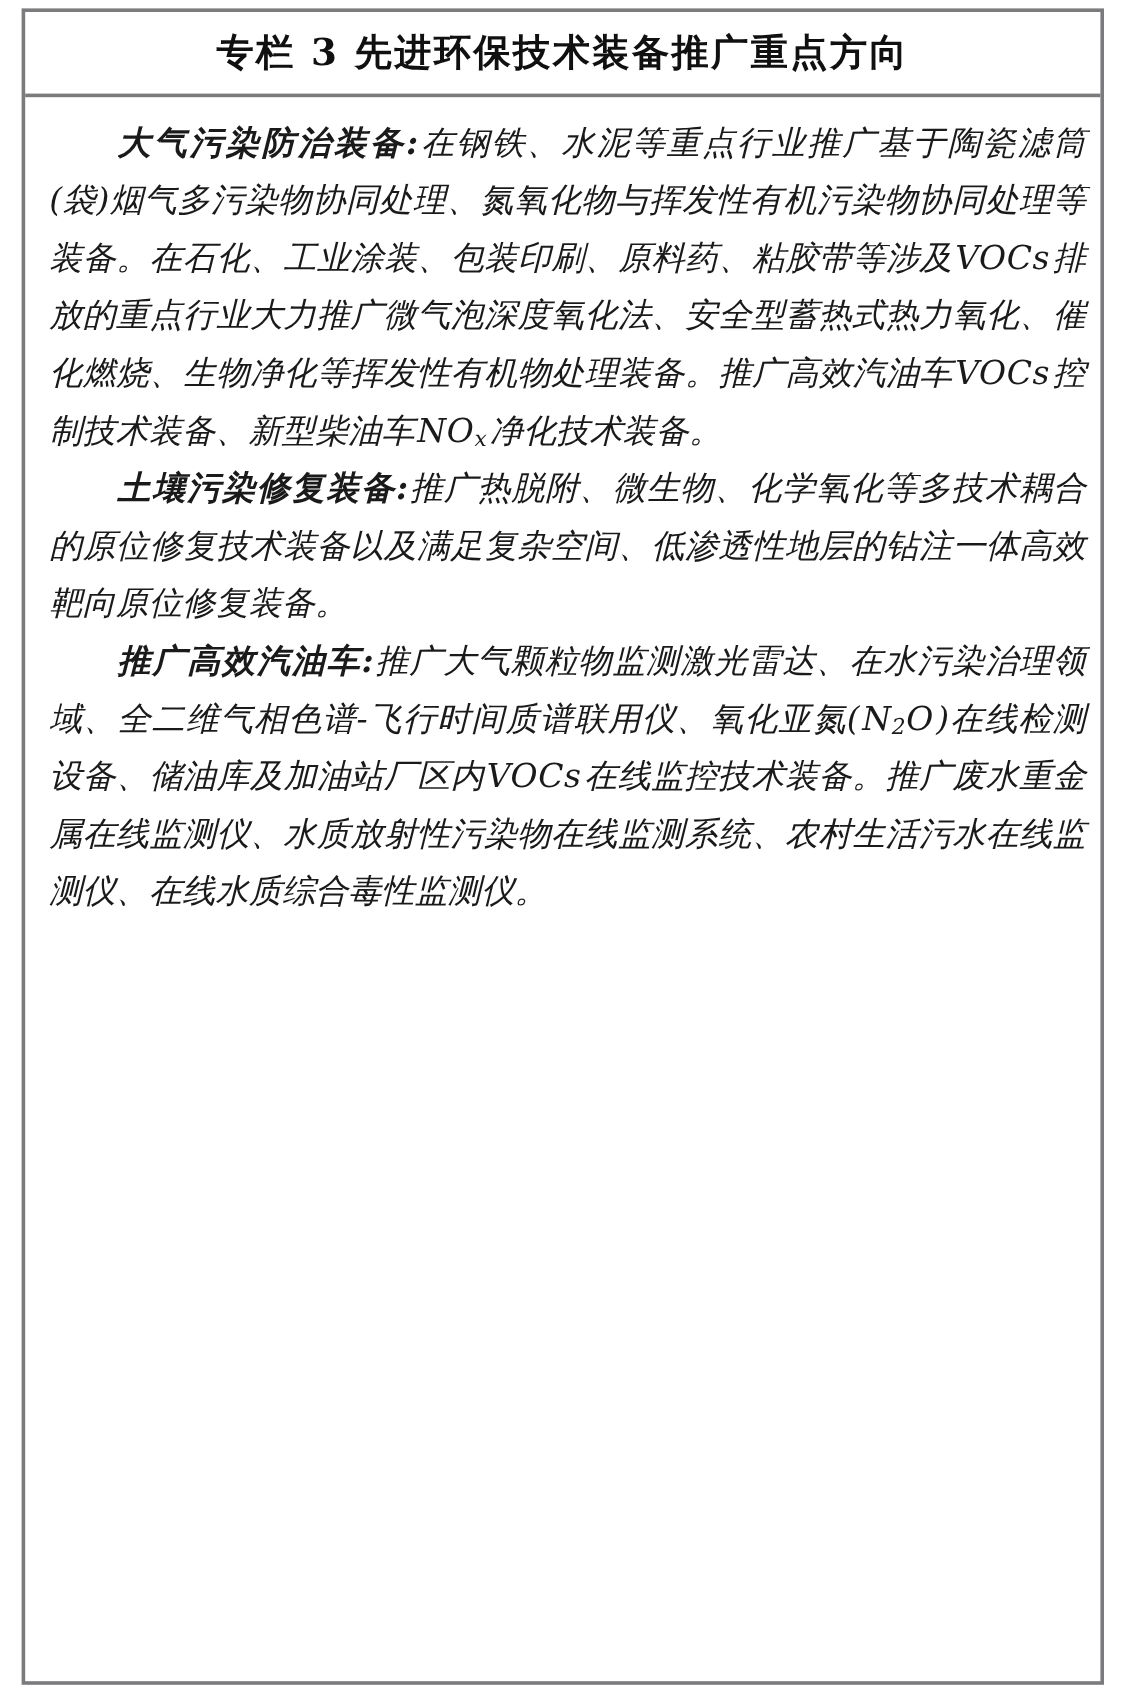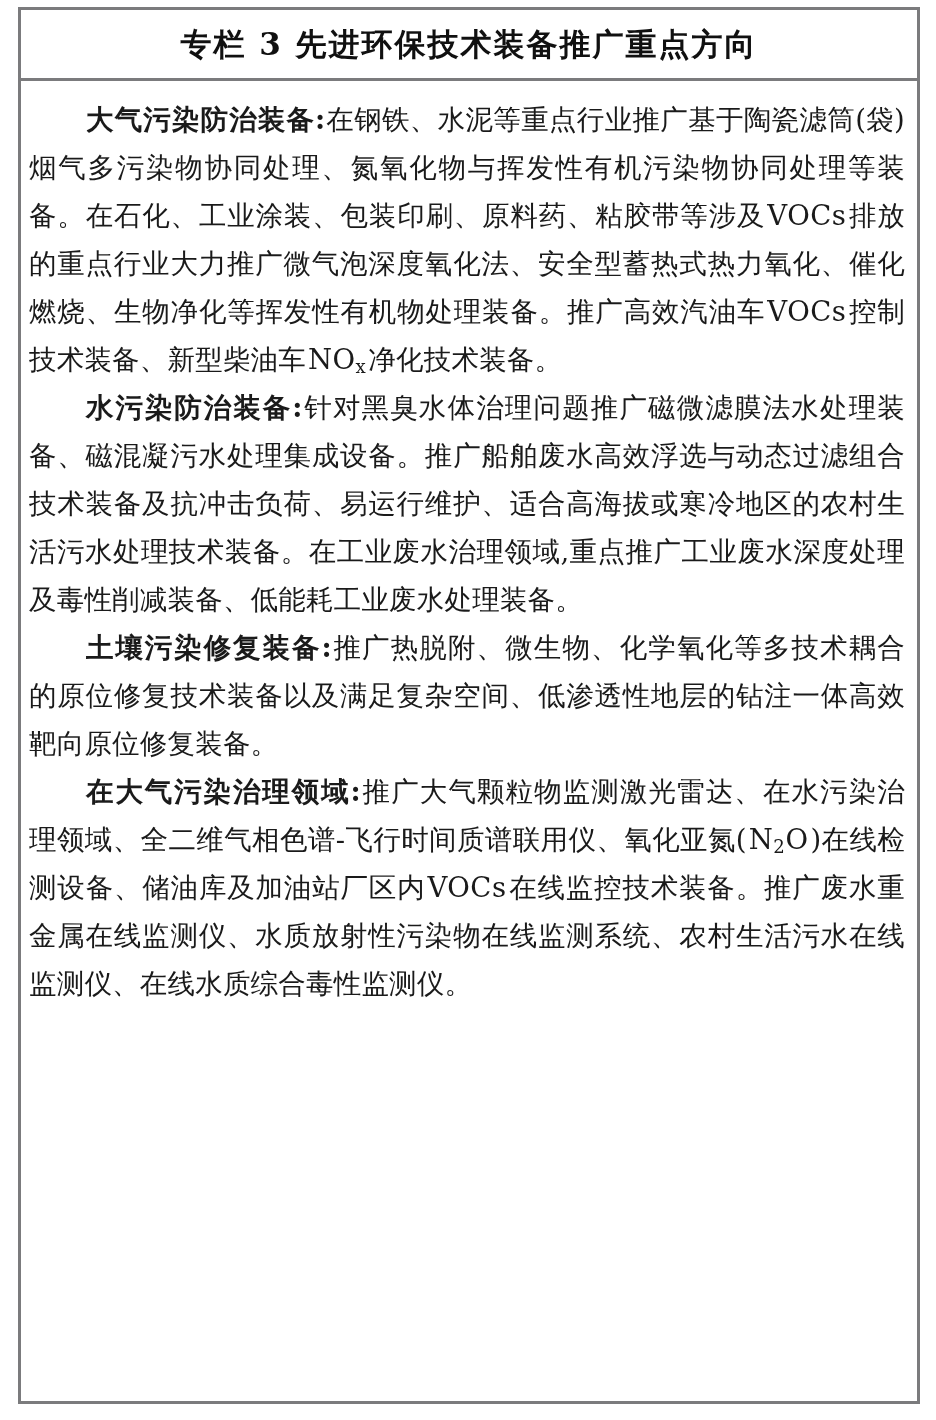--- a/index.html
+++ b/index.html
@@ -48,21 +48,22 @@
     font-weight: 700;
     font-size: 31px;
     letter-spacing: 2px;
     color: #101010;
     line-height: 1.1;
     white-space: nowrap;
   }
 
   .box-body-cell {
     box-sizing: border-box;
-    padding: 14px 12px 10px 8px;
+    padding: 14px 12px 10px 20px;
+    font-style: italic;
   }
 
   .para {
     font-family: "DejaVu Serif", "Liberation Serif", serif;
     font-size: 27.5px;
     line-height: 48px;
     color: #1a1a1a;
     text-align: justify;
     text-justify: inter-character;
     text-indent: 57px;
@@ -102,29 +103,26 @@
     <div class="box-title-cell">
       <div class="box-title">专栏 3  先进环保技术装备推广重点方向</div>
     </div>
 
     <div class="box-body-cell">
 
       <p class="para">
         <span class="lead">大气污染防治装备:</span><span>在钢铁、水泥等重点行业推广基于陶瓷滤筒(袋)烟气多污染物协同处理、氮氧化物与挥发性有机污染物协同处理等装备。在石化、工业涂装、包装印刷、原料药、粘胶带等涉及</span><span class="latin">VOCs</span><span>排放的重点行业大力推广微气泡深度氧化法、安全型蓄热式热力氧化、催化燃烧、生物净化等挥发性有机物处理装备。推广高效汽油车</span><span class="latin">VOCs</span><span>控制技术装备、新型柴油车</span><span class="latin"><span>NO</span><sub>x</sub></span><span>净化技术装备。</span>
       </p>
 
-      <p class="para">
-        <span class="lead">水污染防治装备:</span><span>针对黑臭水体治理问题推广磁微滤膜法水处理装备、磁混凝污水处理集成设备。推广船舶废水高效浮选与动态过滤组合技术装备及抗冲击负荷、易运行维护、适合高海拔或寒冷地区的农村生活污水处理技术装备。在工业废水治理领域,重点推广工业废水深度处理及毒性削减装备、低能耗工业废水处理装备。</span>
-      </p>
 
       <p class="para">
         <span class="lead">土壤污染修复装备:</span><span>推广热脱附、微生物、化学氧化等多技术耦合的原位修复技术装备以及满足复杂空间、低渗透性地层的钻注一体高效靶向原位修复装备。</span>
       </p>
 
 
       <p class="para">
-        <span class="lead">在大气污染治理领域:</span><span>推广大气颗粒物监测激光雷达、在水污染治理领域、全二维气相色谱-飞行时间质谱联用仪、氧化亚氮(</span><span class="latin"><span>N</span><sub>2</sub><span>O</span></span><span>)在线检测设备、储油库及加油站厂区内</span><span class="latin">VOCs</span><span>在线监控技术装备。推广废水重金属在线监测仪、水质放射性污染物在线监测系统、农村生活污水在线监测仪、在线水质综合毒性监测仪。</span>
+        <span class="lead">推广高效汽油车:</span><span>推广大气颗粒物监测激光雷达、在水污染治理领域、全二维气相色谱-飞行时间质谱联用仪、氧化亚氮(</span><span class="latin"><span>N</span><sub>2</sub><span>O</span></span><span>)在线检测设备、储油库及加油站厂区内</span><span class="latin">VOCs</span><span>在线监控技术装备。推广废水重金属在线监测仪、水质放射性污染物在线监测系统、农村生活污水在线监测仪、在线水质综合毒性监测仪。</span>
       </p>
 
 
     </div>
   </div>
 </div>
 
 </body></html>

